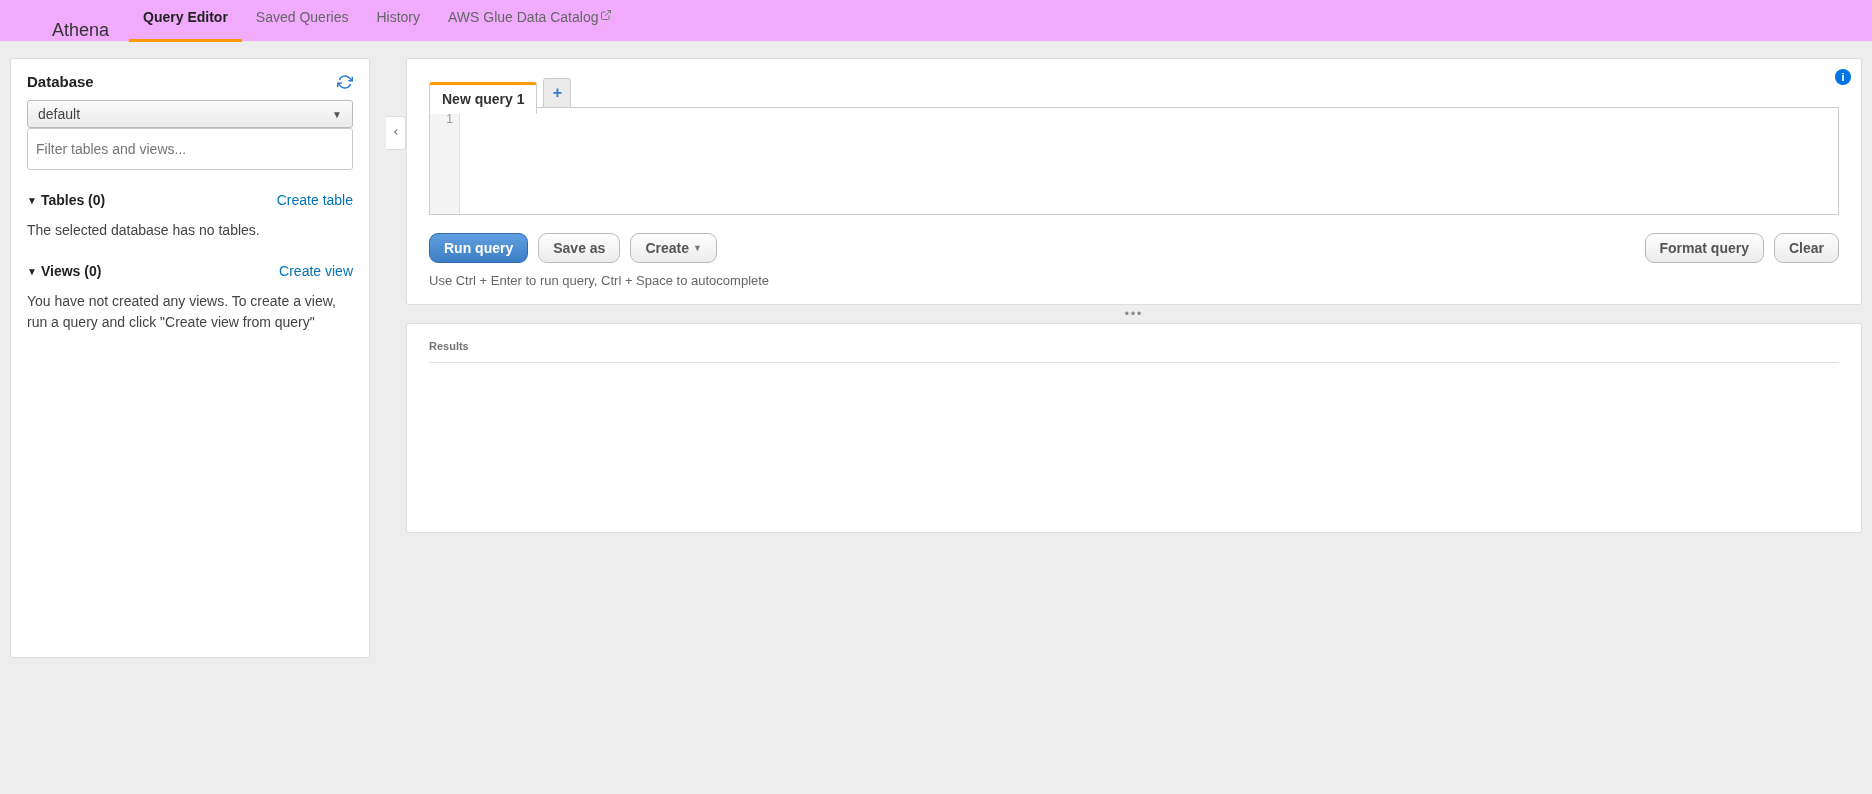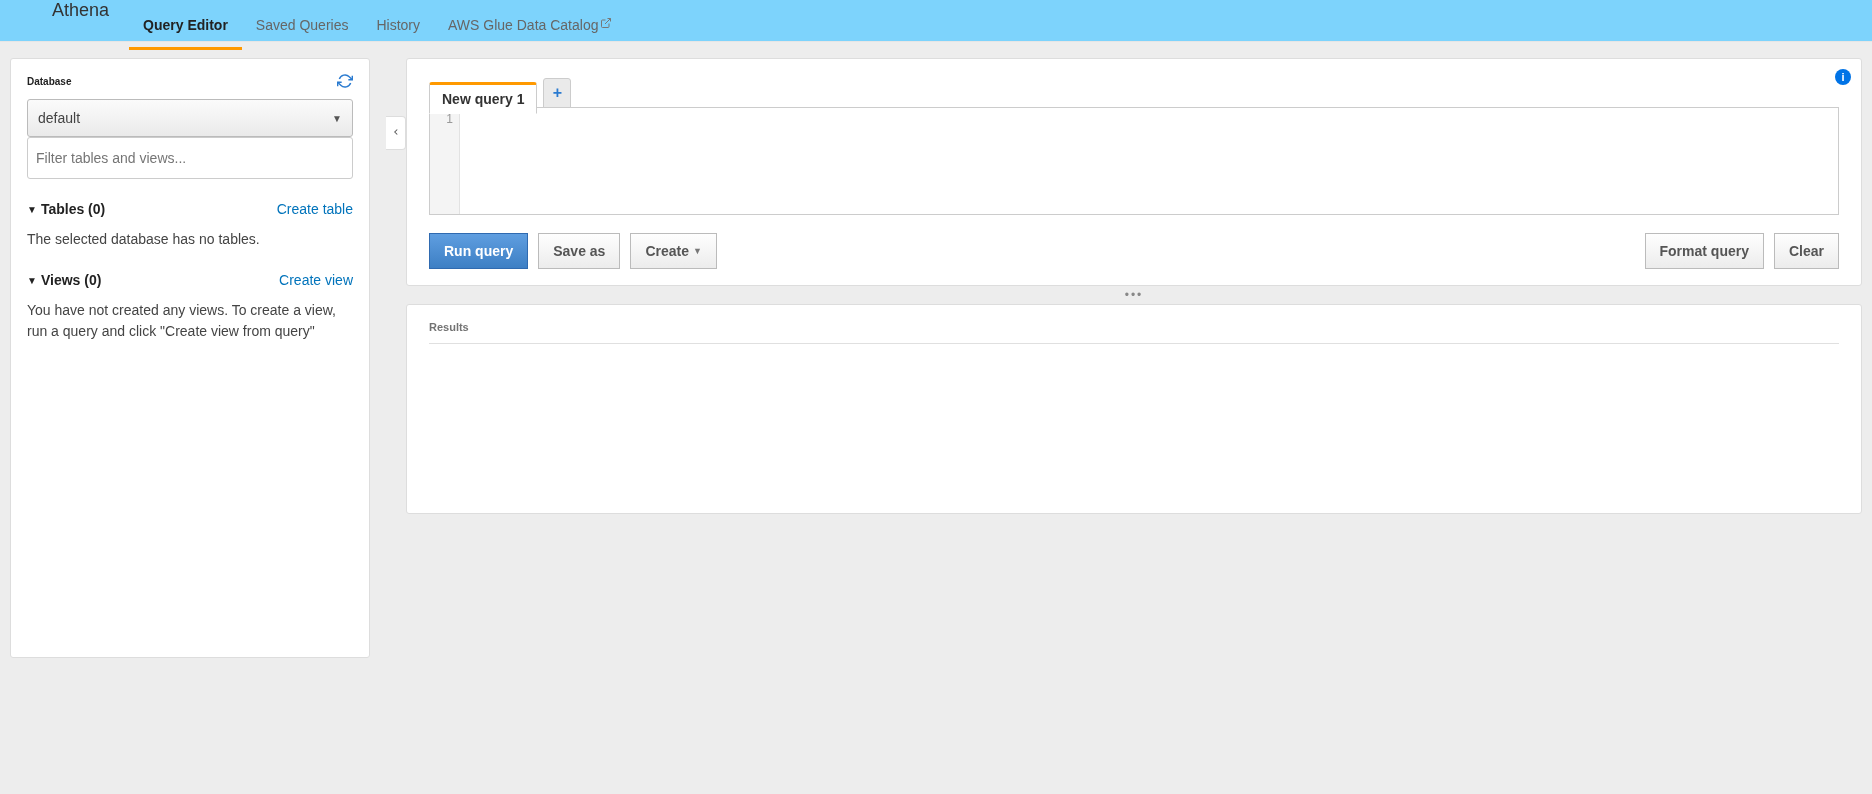--- a/index.html
+++ b/index.html
@@ -1,32 +1,32 @@
 <!DOCTYPE html>
 <html><head>
 <meta charset="utf-8">
 <style>
   * { box-sizing: border-box; margin:0; padding:0; }
   body { font-family: "Helvetica Neue", Arial, sans-serif; font-size:14px; color:#333; background:#fff; width:1872px;}
   
-  .topnav { display:flex; align-items:flex-start; height:42px; border-bottom:1px solid #e6e6e6; background:#7dd3fc; padding:0 28px;}
+  .topnav { display:flex; align-items:flex-end; height:42px; border-bottom:1px solid #e6e6e6; background:#f0abfc; padding:0 28px;}
   .brand { font-size:18px; color:#333; font-weight:400; padding:0 20px 0 24px; }
   .nav-item { color:#666; padding:0 14px; height:49px; display:flex; align-items:center; cursor:pointer; font-size:14px; position:relative; }
   .nav-item.active { color:#222; font-weight:bold; }
   .nav-item.active::after{ content:""; position:absolute; left:0; right:0; bottom:-1px; height:3px; background:#ff9900; }
   .nav-right { margin-left:auto; display:flex; }
   .ext-icon { margin-left:2px; font-size:12px; }
   
   .main-area { background:#ededed; padding:16px 10px; display:flex; align-items:flex-start; min-height:752px; }
   
   .sidebar { background:#fff; border:1px solid #ddd; border-radius:3px; width:360px; min-height:600px; padding:14px 16px 16px 16px; }
   .side-head { display:flex; align-items:center; justify-content:space-between; }
-  .side-head h3 { font-size:10px; font-weight:bold; color:#222; }
+  .side-head h3 { font-size:15px; font-weight:bold; color:#222; }
   .refresh-icon { color:#3074c3; width:16px; height:16px; cursor:pointer; }
-  .selectbox { margin-top:10px; height:38px; border:1px solid #bbb; border-radius:3px;
+  .selectbox { margin-top:10px; height:28px; border:1px solid #bbb; border-radius:3px;
     background: linear-gradient(#fbfbfb,#eaeaea); display:flex; align-items:center;
     padding:0 10px; justify-content:space-between; color:#444; cursor:pointer;}
   .selectbox .caret-down { font-size:10px; color:#555;}
   .filter-input { width:100%; height:42px; border:1px solid #ccc; border-radius:3px; padding:0 8px; color:#888; font-size:14px;}
   .section-row { display:flex; justify-content:space-between; align-items:center; margin-top:22px;}
   .section-row .left { display:flex; align-items:center; gap:4px; font-weight:bold; color:#222;}
   .caret-small{ font-size:10px; }
   .section-row a.link { color:#0073bb; font-size:14px; cursor:pointer;}
   .help-text { color:#444; font-size:14px; margin-top:12px; line-height:1.5;}
   
@@ -37,21 +37,21 @@
   .info-icon { position:absolute; right:10px; top:10px; width:16px; height:16px; border-radius:50%; background:#0073e6; color:#fff; font-size:11px; font-weight:bold; display:flex; align-items:center; justify-content:center; cursor:pointer;}
   .tabs { display:flex; align-items:flex-end; gap:6px; }
   .tab { background:#fff; border:1px solid #ccc; border-top:3px solid #ff9900; border-bottom:1px solid #fff;
          border-radius:3px 3px 0 0; padding:6px 12px; font-weight:bold; color:#333; font-size:14px; cursor:pointer; position:relative; top:7px;}
   .tab-add { background:#eaeaea; border:1px solid #ccc; border-radius:3px 3px 0 0; width:28px; height:30px;
              display:flex; align-items:center; justify-content:center; color:#2b7bd0; font-weight:bold; font-size:16px; cursor:pointer; position:relative; top:1px;}
   .editor-box { border:1px solid #ccc; height:108px; display:flex; background:#fff;}
   .gutter { width:30px; background:#f4f4f4; border-right:1px solid #e2e2e2; color:#999; text-align:right; padding:4px 6px 0 0; font-size:12px;}
   .code-area { flex:1; }
   .button-row { display:flex; gap:10px; margin-top:18px; align-items:center;}
-  .btn { border:1px solid #bbb; border-radius:0; height:36px; padding:0 14px; font-weight:bold; color:#555;
+  .btn { border:1px solid #bbb; border-radius:9px; height:30px; padding:0 14px; font-weight:bold; color:#555;
          background: linear-gradient(#fefefe,#ececec); cursor:pointer; font-size:14px; display:flex; align-items:center; gap:4px;}
   .btn.primary { background: linear-gradient(#5f9ee0,#3d7fc4); color:#fff; border:1px solid #2f6ab0;}
   .btn .dd-caret{font-size:9px;color:#777;}
   .spacer { flex:1; }
   .hint { color:#666; font-size:13px; margin-top:10px;}
   .splitter { text-align:center; color:#888; letter-spacing:2px; font-size:12px; padding:2px 0 2px 0; user-select:none; cursor:row-resize; margin-left:18px;}
   .results-panel h4{ font-size:11px; font-weight:bold; color:#737373; border-bottom:1px solid #e0e0e0; padding-bottom:10px;}
   .results-panel { min-height:210px; }
 </style>
 </head>
@@ -152,20 +152,21 @@
             <span class="dd-caret">▼</span>
           </button>
         <div class="spacer"></div>
         <button class="btn">
             <span>Format query</span>
           </button>
         <button class="btn">
             <span>Clear</span>
           </button>
       </div>
+      <div class="hint">Use Ctrl + Enter to run query, Ctrl + Space to autocomplete</div>
     </div>
 
     <div class="splitter">•••</div>
 
     <div class="panel results-panel">
       <h4>Results</h4>
     </div>
   </div>
 </div>
 

